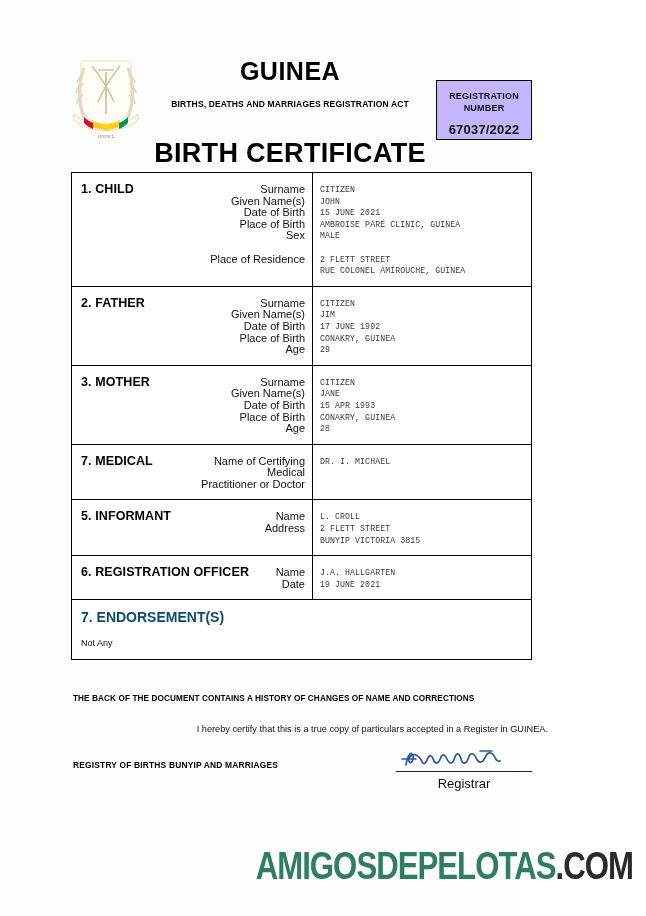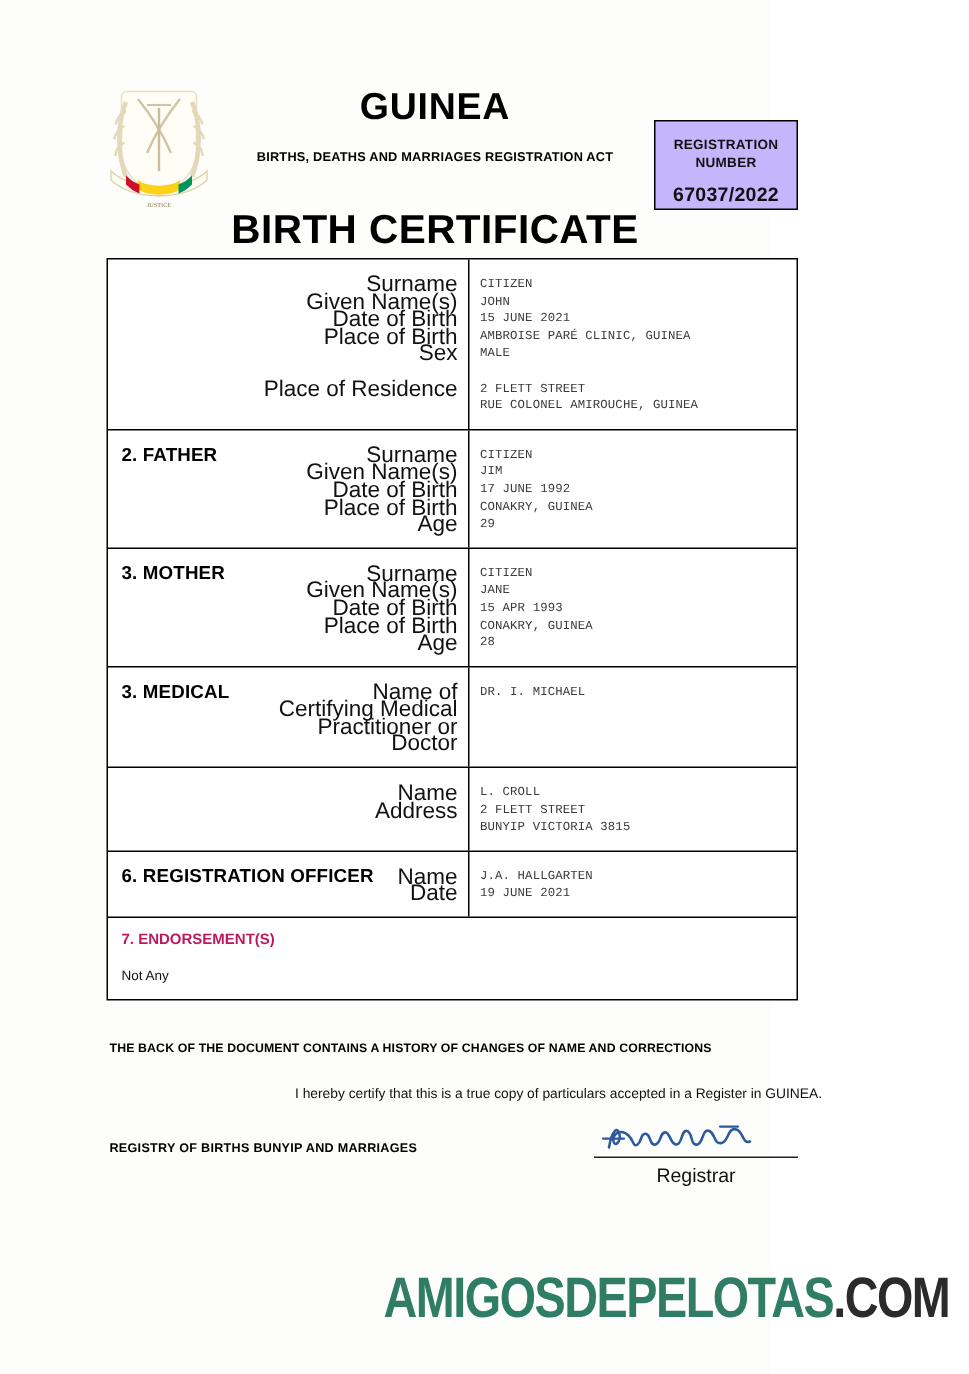--- a/index.html
+++ b/index.html
@@ -139,44 +139,44 @@
     border-right: 1.3px solid #000;
   }
   .values-col {
     width: 218px;
     flex: none;
     padding: 11px 0 9px 7px;
     box-sizing: border-box;
   }
 
   .field-row {
-    font-size: 15px;
+    font-size: 11px;
     line-height: 11.6px;
     color: #111;
     white-space: pre-line;
   }
   .field-val {
     font-family: "Liberation Mono", "DejaVu Sans Mono", monospace;
     font-size: 8.2px;
     line-height: 11.6px;
     color: #3a3a3a;
     white-space: pre;
     letter-spacing: 0.1px;
   }
   .spacer-row { height: 11.6px; }
 
   
   .endorse {
     padding: 9px 10px 11px 9px;
     box-sizing: border-box;
   }
   .endorse-title {
-    font-size: 10px;
-    font-weight: bold;
-    color: #be185d;
+    font-size: 14px;
+    font-weight: bold;
+    color: #0c4a6e;
   }
   .endorse-body {
     font-size: 9px;
     color: #111;
     margin-top: 13px;
   }
 
   
   .footer-note {
     position: absolute;
@@ -290,20 +290,23 @@
     <div class="reg-box">
       <div class="reg-label">REGISTRATION
 NUMBER</div>
       <div class="reg-number">67037/2022</div>
     </div>
   </div>
 
   <div class="cert-table">
 
     <div class="section">
+      <div class="sec-title-col">
+        <div class="sec-title">1. CHILD</div>
+      </div>
       <div class="labels-col">
         <div class="field-row">Surname
 Given Name(s)
 Date of Birth
 Place of Birth
 Sex</div>
         <div class="spacer-row"></div>
         <div class="field-row">Place of Residence</div>
       </div>
       <div class="values-col">
@@ -353,32 +356,35 @@
         <div class="field-val">CITIZEN
 JANE
 15 APR 1993
 CONAKRY, GUINEA
 28</div>
       </div>
     </div>
 
     <div class="section">
       <div class="sec-title-col">
-        <div class="sec-title">3. MEDICAL</div>
+        <div class="sec-title">7. MEDICAL</div>
       </div>
       <div class="labels-col">
         <div class="field-row">Name of Certifying Medical
 Practitioner or Doctor</div>
       </div>
       <div class="values-col">
         <div class="field-val">DR. I. MICHAEL</div>
       </div>
     </div>
 
     <div class="section">
+      <div class="sec-title-col wide">
+        <div class="sec-title">5. INFORMANT</div>
+      </div>
       <div class="labels-col">
         <div class="field-row">Name
 Address</div>
       </div>
       <div class="values-col">
         <div class="field-val">L. CROLL
 2 FLETT STREET
 BUNYIP VICTORIA 3815</div>
       </div>
     </div>

